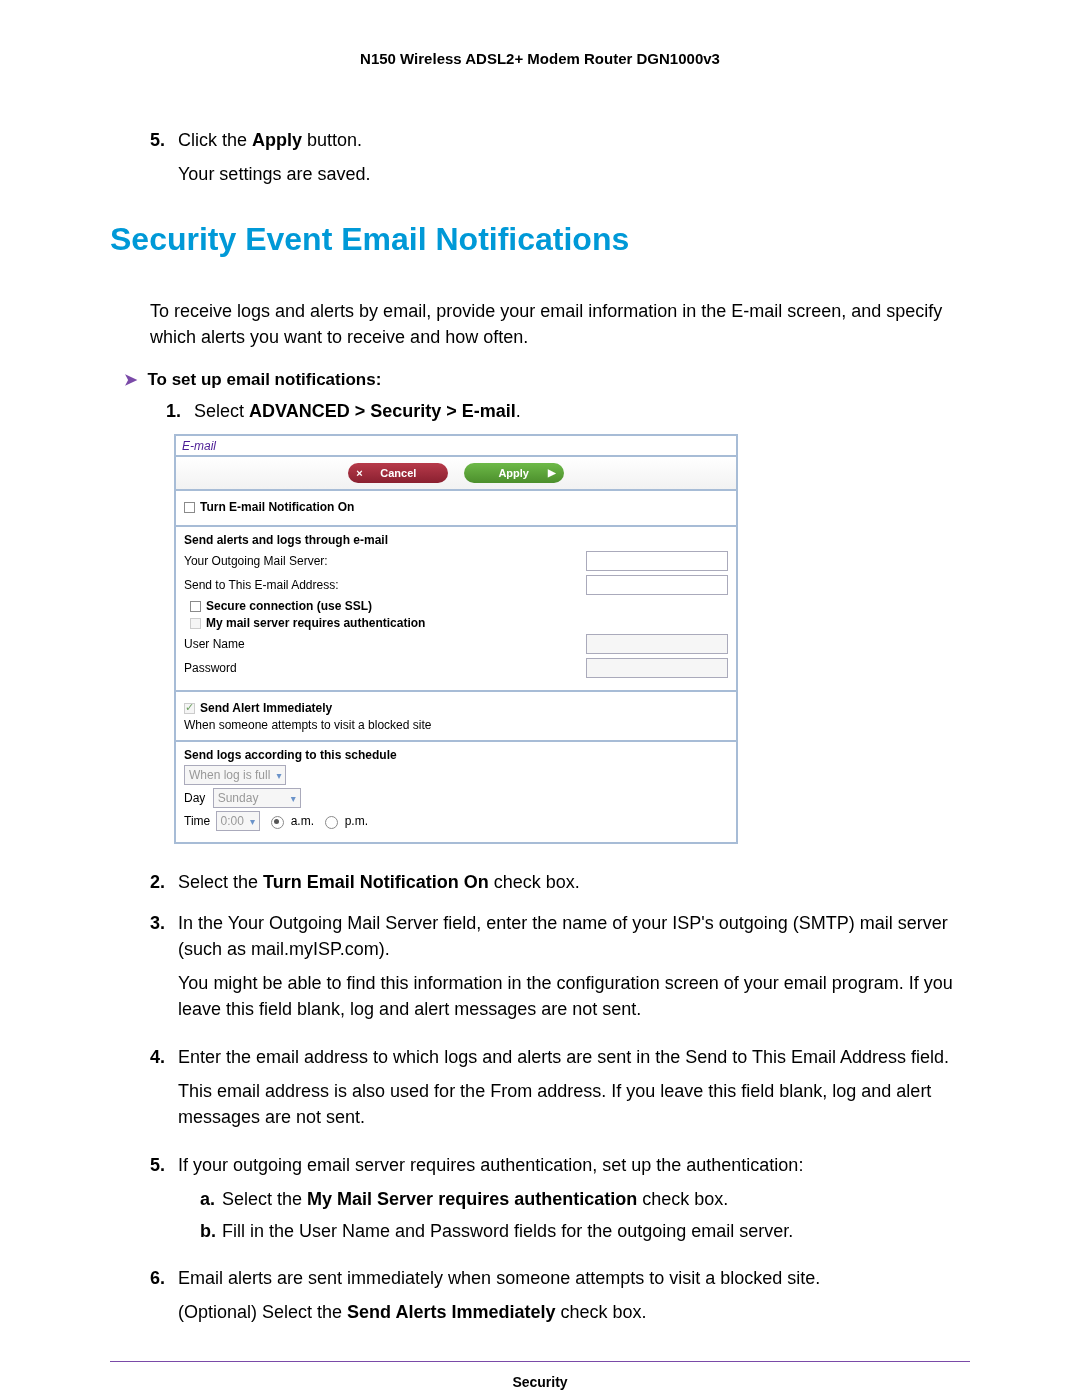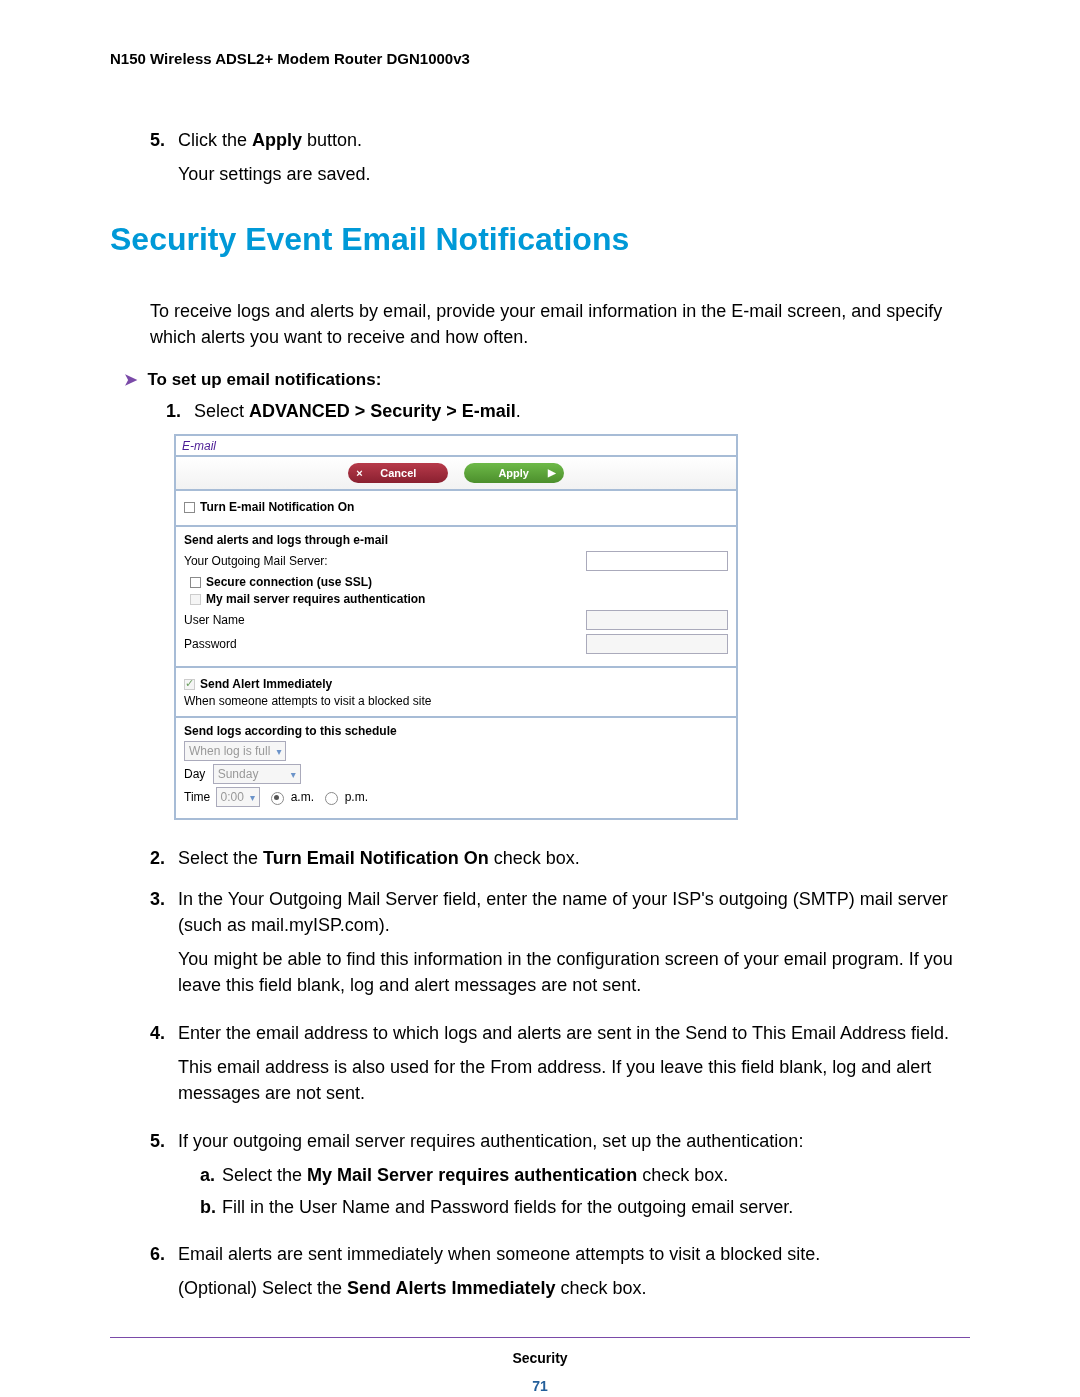--- a/index.html
+++ b/index.html
@@ -9,20 +9,21 @@
     width: 1080px;
     font-family: Arial, Helvetica, sans-serif;
     color: #000;
   }
   .page {
     width: 1080px;
     padding: 50px 110px 0 110px;
     box-sizing: border-box;
   }
   .header-title {
+    text-align: center;
     font-size: 15px;
     font-weight: bold;
     color: #000;
     margin-bottom: 60px;
   }
   .step-list {
     margin: 0;
     padding: 0 0 0 40px;
   }
   .step-item {
@@ -240,20 +241,24 @@
       <div class="cb-line">
         <span class="cb"></span>
         <b>Turn E-mail Notification On</b>
       </div>
     </div>
 
     <div class="group">
       <div style="font-weight:bold;margin-bottom:3px">Send alerts and logs through e-mail</div>
       <div class="field-row">
         <span class="field-label">Your Outgoing Mail Server:</span>
+        <span class="tbox on"></span>
+      </div>
+      <div class="field-row">
+        <span class="field-label">Send to This E-mail Address:</span>
         <span class="tbox on"></span>
       </div>
       <div class="cb-line" style="margin-left:6px">
         <span class="cb"></span>
         <b>Secure connection (use SSL)</b>
       </div>
       <div class="cb-line" style="margin-left:6px">
         <span class="cb disabled"></span>
         <b>My mail server requires authentication</b>
       </div>

